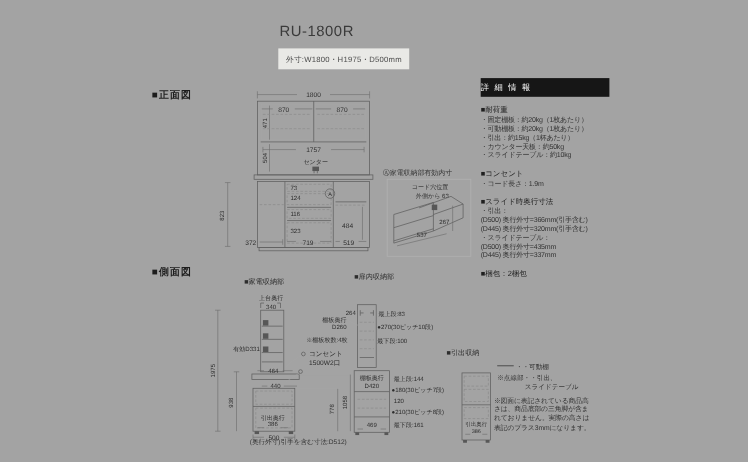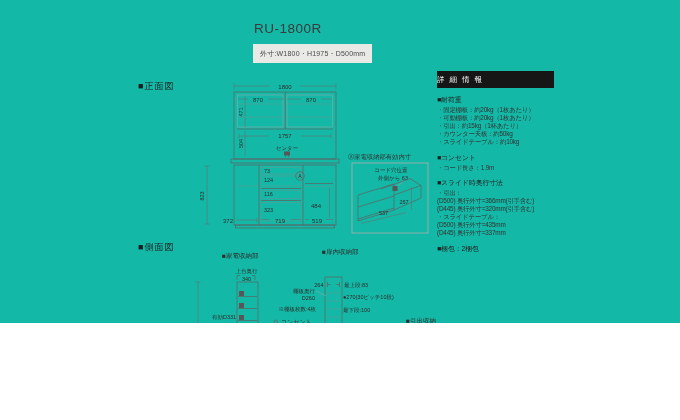--- a/index.html
+++ b/index.html
@@ -1,21 +1,21 @@
 <!DOCTYPE html>
 <html><head>
 <meta charset="utf-8">
 <style>
   html,body{margin:0;padding:0;background:#fff}
   body{font-family:"Liberation Sans",sans-serif}
-  #screen{position:relative;width:680px;height:323px;background:#14b8a6;overflow:hidden;color:#333}
+  #screen{position:relative;width:680px;height:420px;background:#a3a3a3;overflow:hidden;color:#333}
   .abs{position:absolute}
   .title{left:254px;top:21px;font-size:13.5px;color:#3a3a3a;letter-spacing:.5px}
   .subtitle{left:253px;top:44px;background:#e9e9e6;color:#4a4a4a;font-size:7px;padding:5px 7px 4px;letter-spacing:.2px;white-space:nowrap}
-  .sec-label{font-weight:normal;font-size:9px;color:#1d1d1d;letter-spacing:1px}
+  .sec-label{font-weight:bold;font-size:9px;color:#1d1d1d;letter-spacing:1px}
   .mini-label{font-size:6.5px;color:#2d2d2d;white-space:nowrap}
   .tiny{font-size:6px;color:#333;white-space:nowrap}
   .panel{left:437px;top:71px;width:117px}
   .panel-header{background:#161616;color:#fff;font-size:7.5px;letter-spacing:5px;padding:4px 0 3px}
   .p-title{font-size:6.8px;margin:7px 0 1px;color:#1f1f1f;white-space:nowrap}
   .p-item{font-size:6.4px;line-height:7.9px;color:#333;letter-spacing:-.2px;white-space:nowrap}
   .note{font-size:6.2px;line-height:8.2px;color:#333;width:88px;letter-spacing:-.1px}
   .legend-line{display:inline-block;width:15px;border-top:1px solid #555;vertical-align:2px;margin-right:2px}
   svg.draw{position:absolute;left:0;top:0;pointer-events:none}
   svg line,svg rect,svg path,svg circle,svg polyline{stroke:#606060;stroke-width:.7;fill:none}

